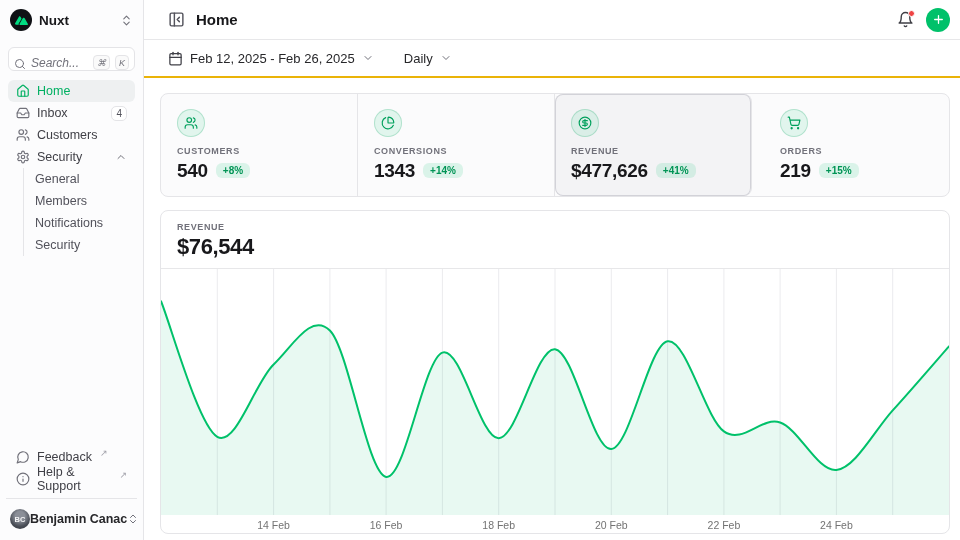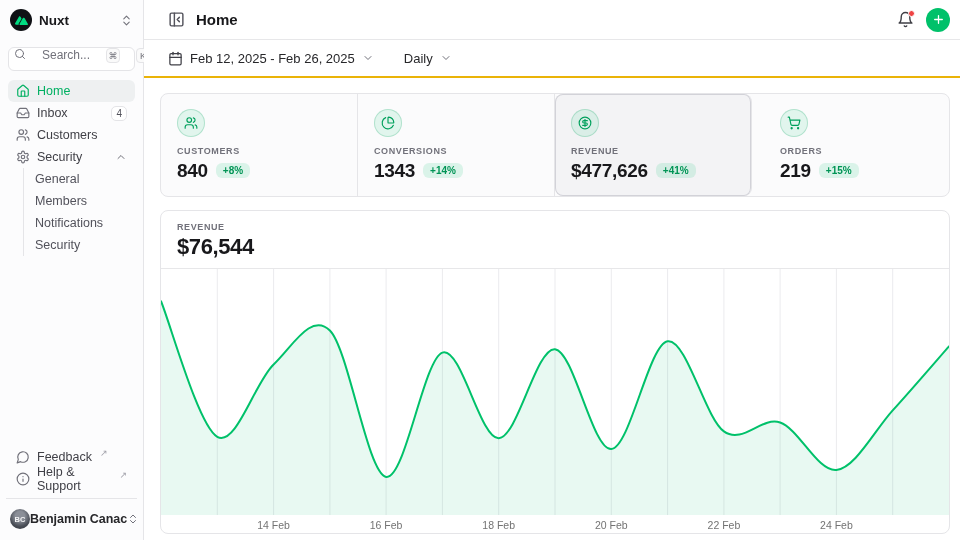--- a/index.html
+++ b/index.html
@@ -10,21 +10,21 @@
 
   
   .sidebar { width:144px; flex:none; background:#fcfcfd; border-right:1px solid #e5e5e8;
     display:flex; flex-direction:column; padding:8px; }
   .ws-row { height:24px; display:flex; align-items:center; gap:7px; padding:0 2px; cursor:pointer; }
   .ws-logo { width:22px; height:22px; border-radius:50%; background:#0f1115; flex:none;
     display:flex; align-items:center; justify-content:center; }
   .ws-name { font-size:13.5px; font-weight:700; color:#18181b; flex:1; }
   .icon-muted { color:#71717a; }
   .search-box { margin:15px 0 9px; height:24px; border:1px solid #e4e4e7; background:#fff;
-    border-radius:6px; display:flex; align-items:flex-start; gap:16px; padding:0 5px; cursor:text; }
+    border-radius:6px; display:flex; align-items:flex-end; gap:5px; padding:0 5px; cursor:text;font-style:italic; }
   .search-ph { flex:1; font-size:12px; color:#71717a; }
   .kbd { height:15px; min-width:14px; padding:0 3px; border:1px solid #e4e4e7; border-radius:4px;
     background:#fafafa; font-size:9px; color:#71717a; display:flex; align-items:center; justify-content:center; }
   .nav { display:flex; flex-direction:column; }
   .nav-item { height:22px; border-radius:6px; display:flex; align-items:center; gap:7px;
     padding:0 8px; font-size:12.5px; font-weight:500; color:#3f3f46; cursor:pointer; }
   .nav-item .nicon { color:#71717a; flex:none; display:flex; }
   .nav-item.active { background:#eef0f1; color:#00b062; }
   .nav-item.active .nicon { color:#00b062; }
   .count-badge { margin-left:auto; height:15px; padding:0 4px; border:1px solid #e4e4e7;
@@ -292,21 +292,21 @@
         <span class="stat-icon">
           <svg width="14" height="14" viewBox="0 0 24 24" fill="none" stroke="currentColor" stroke-width="2" stroke-linecap="round" stroke-linejoin="round">
               <path d="M16 21v-2a4 4 0 0 0-4-4H6a4 4 0 0 0-4 4v2"></path>
               <circle cx="9" cy="7" r="4"></circle>
               <path d="M22 21v-2a4 4 0 0 0-3-3.87"></path>
               <path d="M16 3.13a4 4 0 0 1 0 7.75"></path>
             </svg>
         </span>
         <div class="stat-label">CUSTOMERS</div>
         <div class="stat-value-row">
-          <span class="stat-value">840</span>
+          <span class="stat-value">540</span>
           <span class="delta-badge">+8%</span>
         </div>
       </button>
 
       <button class="stat">
         <span class="stat-icon">
           <svg width="14" height="14" viewBox="0 0 24 24" fill="none" stroke="currentColor" stroke-width="2" stroke-linecap="round" stroke-linejoin="round">
               <path d="M21 12c.552 0 1.005-.449.95-.998a10 10 0 0 0-8.953-8.951c-.55-.055-.998.398-.998.95v8a1 1 0 0 0 1 1z"></path>
               <path d="M21.21 15.89A10 10 0 1 1 8 2.83"></path>
             </svg>

